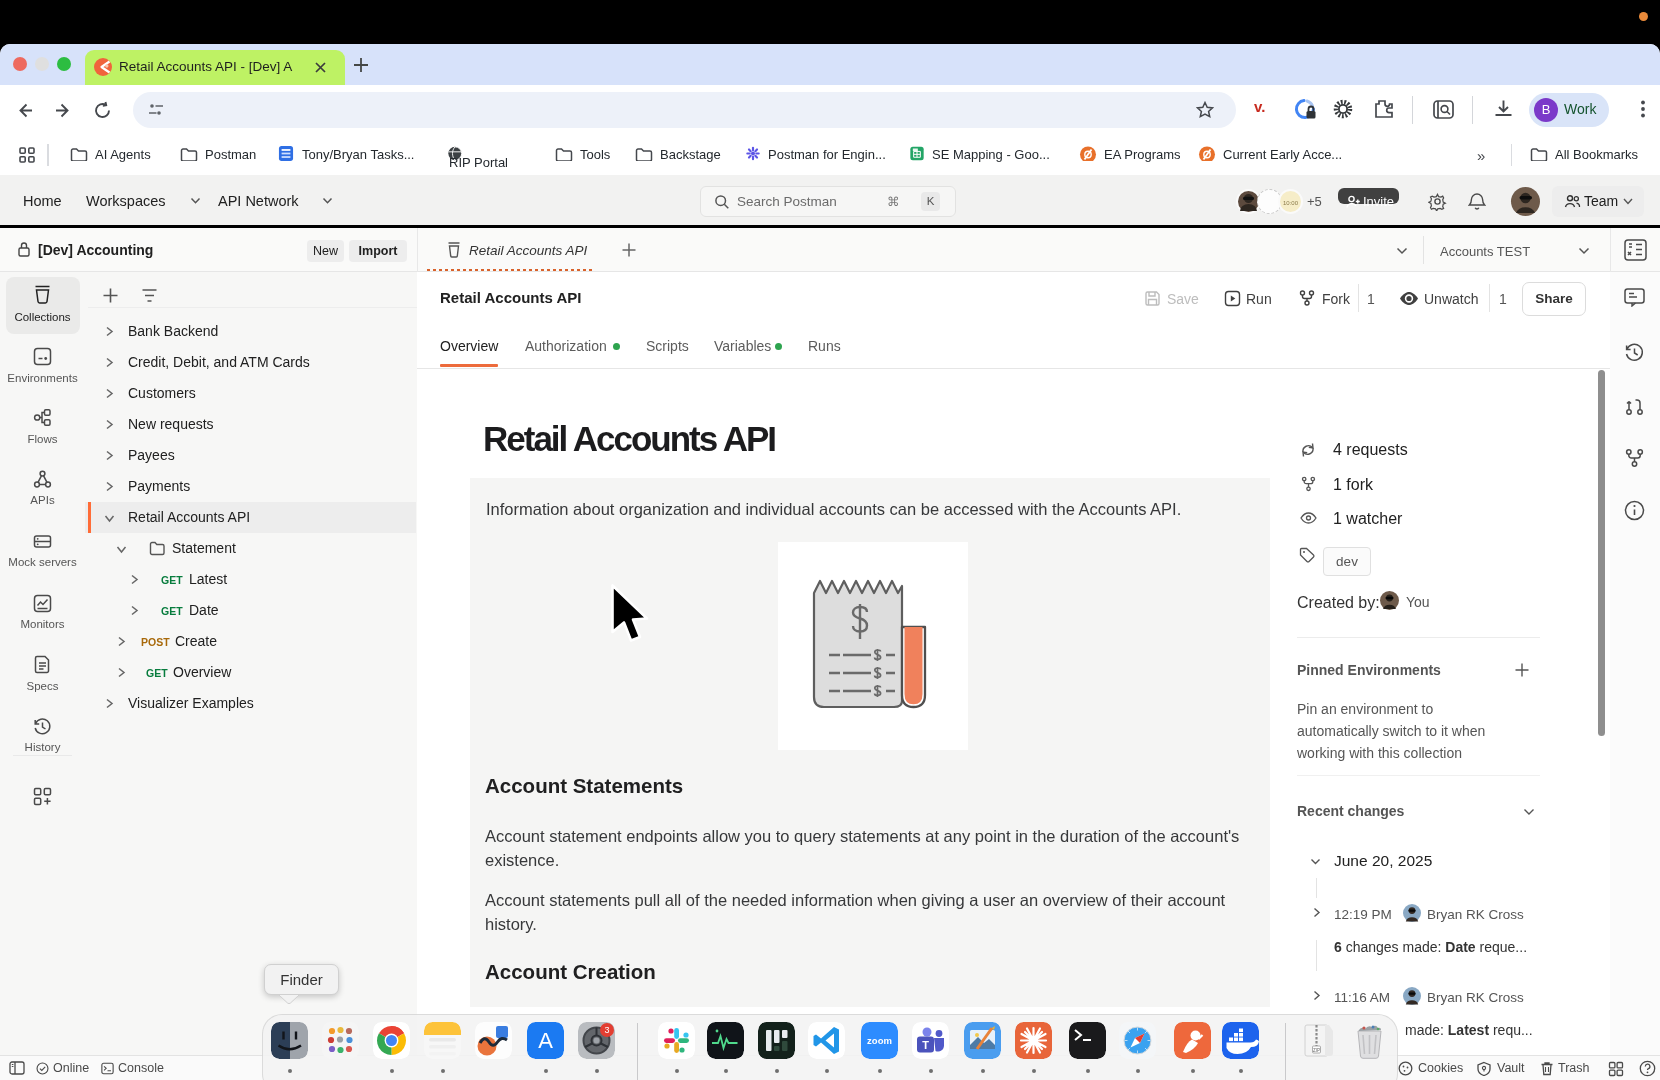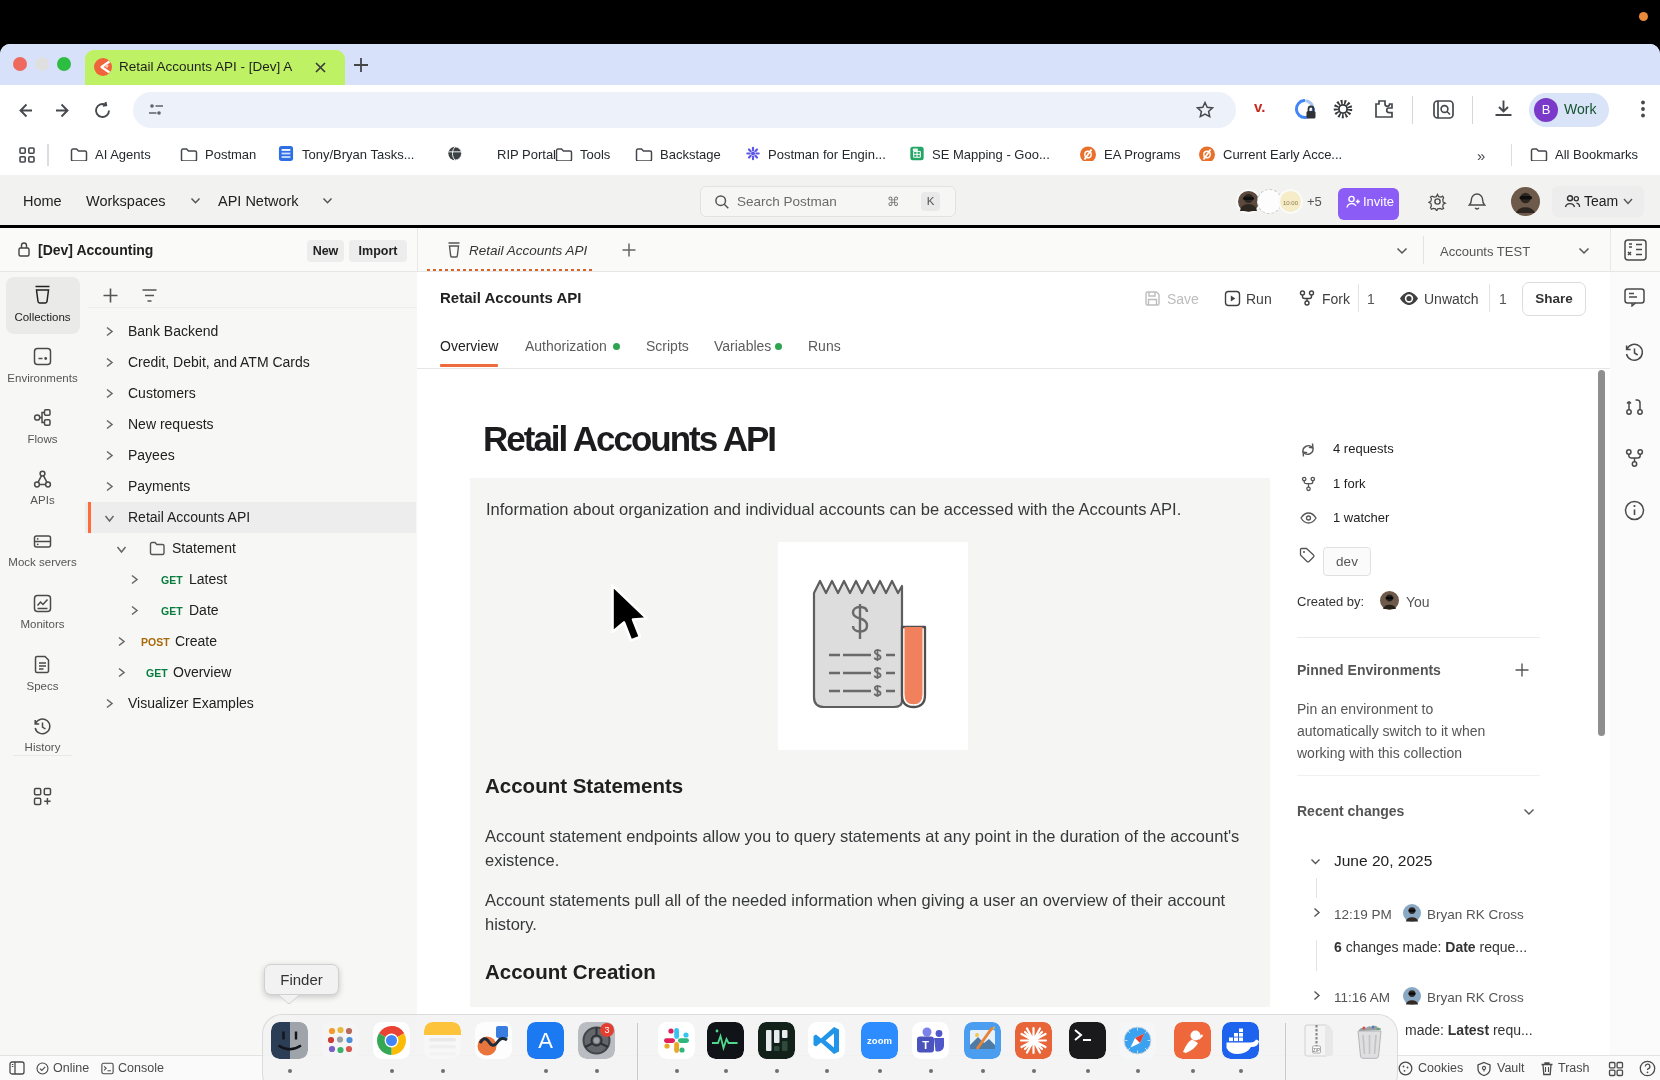--- a/index.html
+++ b/index.html
@@ -32,21 +32,21 @@
 .get { color:#077c3d; } .post { color:#a8690a; }
 #main { position:absolute; left:417px; top:97px; width:1193px; height:783px; background:#fff; }
 #mcontent { position:absolute; left:0; top:97px; width:1181px; height:686px; background:#fff; overflow:hidden; }
 #railR { position:absolute; left:1610px; top:97px; width:50px; height:783px; background:#fbfbfb; }
 .vline417 { position:absolute; left:417px; top:53px; width:1px; height:827px; background:#e8e8e8; }
 .vline1610 { position:absolute; left:1610px; top:53px; width:1px; height:827px; background:#e8e8e8; }
 #statusbar { position:absolute; left:0; top:880px; width:1660px; height:25px; background:#fafafa; border-top:1px solid #e3e3e3; font-size:12.5px; color:#4a4a4a; }
 .sbit { position:absolute; top:5px; height:15px; font-size:12.5px; color:#4a4a4a; white-space:nowrap; }
 .h2doc { position:absolute; font-size:20.5px; font-weight:bold; color:#202021; }
 .pdoc { position:absolute; font-size:16.5px; color:#37383a; line-height:24px; }
-.rpt { position:absolute; font-size:13px; color:#212121; }
+.rpt { position:absolute; font-size:16px; color:#212121; }
 .rpg { position:absolute; font-size:14px; color:#555; }
 
 #dock { position:absolute; left:262px; top:1014px; width:1136px; height:80px; background:rgba(242,242,243,0.88); border:1px solid rgba(0,0,0,0.10); border-radius:20px; }
 .dicon { position:absolute; top:7px; width:37px; height:37px; border-radius:8.5px; }
 .ddot { position:absolute; top:54px; width:4px; height:4px; border-radius:50%; background:#6f6f6f; }
 #tooltip { position:absolute; left:250px; top:964px; width:75px; height:31px; background:#f2f2f2; border:1px solid #d0d0d0; border-radius:7px; text-align:center; line-height:29px; font-size:15px; color:#333; box-shadow:0 2px 6px rgba(0,0,0,0.2);margin-left:14px; }
 </style>
 </head>
 <body>
 <div id="stage">
@@ -146,21 +146,21 @@
       <svg class="bkf" style="left:277px;" width="18" height="17" viewBox="0 0 18 17">
           <rect x="1" y="0" width="16" height="17" rx="3" fill="#2f6fe4"></rect>
           <rect x="4" y="3.5" width="10" height="2" fill="#fff"></rect>
           <rect x="4" y="7.5" width="10" height="2" fill="#cfe0ff"></rect>
           <rect x="4" y="11.5" width="10" height="2" fill="#cfe0ff"></rect>
         </svg><div class="bk" style="left:302px;">Tony/Bryan Tasks...</div>
       <svg class="bkf" style="left:446px;" width="18" height="18" viewBox="0 0 18 18">
           <circle cx="9" cy="9" r="8" fill="#3b4043"></circle>
           <path d="M9 1 a8 8 0 0 1 0 16 M9 1 C5 5 5 13 9 17" stroke="#fff" stroke-width="1.1" fill="none"></path>
           <path d="M1.5 7 h15" stroke="#fff" stroke-width="1.1"></path>
-        </svg><div class="bk" style="left:497px;">RIP Portal</div>
+        </svg><div class="bk" style="left:449px;margin-top:8px;">RIP Portal</div>
       <svg class="bkf" style="left:555px;">
           <use href="#folder"></use>
         </svg><div class="bk" style="left:580px;">Tools</div>
       <svg class="bkf" style="left:635px;">
           <use href="#folder"></use>
         </svg><div class="bk" style="left:660px;">Backstage</div>
       <svg class="bkf" style="left:744px;" width="18" height="18" viewBox="0 0 18 18">
           <g fill="#5c55e6">
             <circle cx="9" cy="9" r="2.4"></circle>
             <g stroke="#5c55e6" stroke-width="2.6" stroke-linecap="round">
@@ -226,21 +226,21 @@
         </div>
         <div class="abs" style="left:1236px; top:14px; width:25px; height:25px; border-radius:50%; background:#5c4a3e; border:2px solid #fafafa;"></div>
         <svg class="abs" style="left:1236px; top:14px;" width="25" height="25" viewBox="0 0 25 25">
             <circle cx="12.5" cy="9.5" r="4.5" fill="#2d2620"></circle>
             <path d="M4 22 a8.5 7 0 0 1 17 0" fill="#2d2620"></path>
             <rect x="7" y="7.8" width="11" height="3.2" rx="1.5" fill="#111"></rect>
           </svg>
         <div class="abs" style="left:1257px; top:14px; width:25px; height:25px; border-radius:50%; background:#fdfdfd; border:1.5px dashed #c9c9c9;"></div>
         <div class="abs" style="left:1278px; top:14px; width:25px; height:25px; border-radius:50%; background:#f6edc8; border:2px solid #fafafa; font-size:6px; color:#8a7a4a; text-align:center; line-height:24px;">10:00</div>
         <div class="abs" style="left:1307px; top:19px; font-size:13px; color:#555;">+5</div>
-        <div class="abs" style="left:1338px; top:13px; width:61px; height:32px; background:#8b5cf6; border-radius:6px;">
+        <div class="abs" style="left:1338px; top:13px; width:61px; height:16px; background:#404040; border-radius:6px;">
           <svg class="abs" style="left:8px; top:7px;" width="15" height="14" viewBox="0 0 15 14">
               <circle cx="5.5" cy="4" r="2.6" stroke="#fff" stroke-width="1.4" fill="none"></circle>
               <path d="M1 12.5 a4.8 4.5 0 0 1 9 -1.5" stroke="#fff" stroke-width="1.4" fill="none"></path>
               <path d="M11.8 4.5 v4 M9.8 6.5 h4" stroke="#fff" stroke-width="1.4"></path>
             </svg>
           <div class="abs" style="left:25px; top:6px; font-size:13px; color:#fff;">Invite</div>
         </div>
         <svg class="abs" style="left:1428px; top:17px;" width="19" height="19" viewBox="0 0 19 19">
             <circle cx="9.5" cy="9.5" r="2.6" stroke="#4a4a4a" stroke-width="1.4" fill="none"></circle>
             <path d="M9.5 1.8 l1.2 2.4 2.6 .5 1.9 -1 1 1.9 -1 1.9 .5 2.6 2.4 1.2 -2.4 1.2 -.5 2.6 1 1.9 -1.9 1 -1.9 -1 -2.6 .5 -1.2 2.4 -1.2 -2.4 -2.6 -.5 -1.9 1 -1 -1.9 1 -1.9 -.5 -2.6 -2.4 -1.2 2.4 -1.2 .5 -2.6 -1 -1.9 1.9 -1 1.9 1 2.6 -.5 z" stroke="#4a4a4a" stroke-width="1.3" fill="none" transform="scale(0.92) translate(0.8,0.8)"></path>
@@ -267,21 +267,21 @@
               <path d="M1 1 L5 5.4 L9 1" stroke="#555" stroke-width="1.4" fill="none"></path>
             </svg>
         </div>
       </div>
       <div id="row2">
         <svg class="abs" style="left:17px; top:13px;" width="14" height="17" viewBox="0 0 14 17">
             <rect x="2" y="7" width="10" height="8" rx="1.5" stroke="#444" stroke-width="1.4" fill="none"></rect>
             <path d="M4.5 7 V4.5 a2.5 2.5 0 0 1 5 0 V7" stroke="#444" stroke-width="1.4" fill="none"></path>
           </svg>
         <div class="abs" style="left:38px; top:14px; font-size:14px; font-weight:bold; color:#212121;">[Dev] Accounting</div>
-        <div class="abs" style="left:307px; top:12px; width:37px; height:22px; background:#ededed; border-radius:4px; text-align:center; line-height:22px; font-size:12.5px; font-weight:bold; color:#212121;">New</div>
+        <div class="abs" style="left:307px; top:12px; width:37px; height:22px; background:#ededed; border-radius:4px; text-align:center; line-height:22px; font-size:12.5px; font-weight:normal; color:#212121;">New</div>
         <div class="abs" style="left:349px; top:12px; width:58px; height:22px; background:#ededed; border-radius:4px; text-align:center; line-height:22px; font-size:12.5px; font-weight:bold; color:#212121;">Import</div>
 
         <svg class="abs" style="left:446px; top:14px;" width="16" height="16" viewBox="0 0 16 16">
             <path d="M2.5 1 h11 M3.5 4 h9 l-1.2 10 a1.4 1.4 0 0 1 -1.4 1 h-3.8 a1.4 1.4 0 0 1 -1.4 -1 z" stroke="#555" stroke-width="1.4" fill="none"></path>
           </svg>
         <div class="abs" style="left:469px; top:15px; font-size:13.5px; font-style:italic; color:#333;">Retail Accounts API</div>
         <div class="abs" style="left:427px; top:41px; width:166px; height:2px; background:repeating-linear-gradient(90deg,#d9622b 0 3px,rgba(0,0,0,0) 3px 6px);"></div>
         <svg class="abs" style="left:621px; top:14px;" width="16" height="16" viewBox="0 0 16 16">
             <path d="M8 1.5 V14.5 M1.5 8 H14.5" stroke="#666" stroke-width="1.5"></path>
           </svg>

